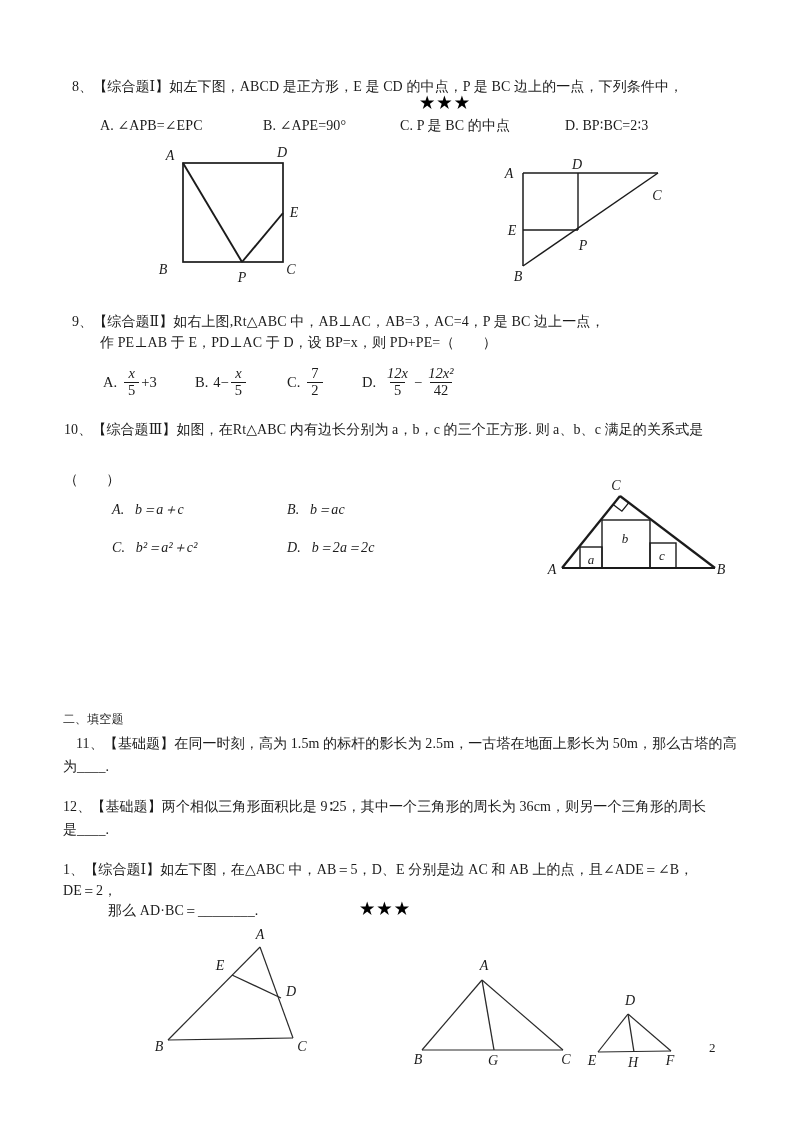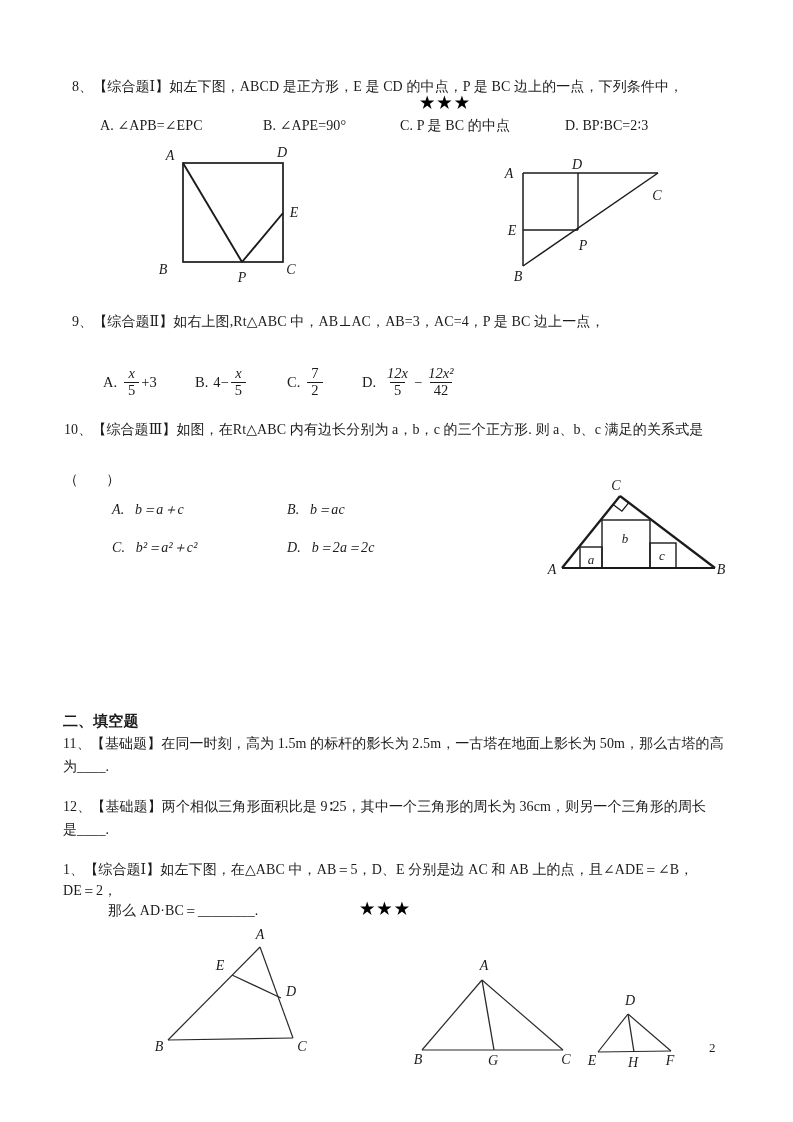--- a/index.html
+++ b/index.html
@@ -19,22 +19,22 @@
     letter-spacing:0.1px;
   }
   .stars{
     position:absolute;
     font-size:16px;
     font-weight:bold;
     letter-spacing:3px;
     color:#000;
   }
   .sec-head{
-    font-weight:bold;
-    font-size:15px;
+    font-weight:normal;
+    font-size:12px;
   }
   .optrow{position:absolute;display:flex;align-items:center;height:40px;font-size:14.5px;}
   .optrow .lbl{margin-right:5px;}
   .frac{display:inline-flex;flex-direction:column;align-items:center;margin:0 2px;line-height:1.05;}
   .frac .num{display:block;padding:0 4px;text-align:center;}
   .frac .den{display:block;border-top:1.2px solid #1b1b1b;padding:0 4px;text-align:center;}
   .mathit{font-style:italic;}
   .fig{position:absolute;}
   .fig text{
     font-family:"Liberation Serif","DejaVu Serif",serif;
@@ -78,20 +78,21 @@
     <line x1="33" y1="80" x2="88" y2="80" stroke="#1b1b1b" stroke-width="1.4"></line>
     <text x="19" y="28" text-anchor="middle">A</text>
     <text x="87" y="19" text-anchor="middle">D</text>
     <text x="167" y="50" text-anchor="middle">C</text>
     <text x="22" y="85" text-anchor="middle">E</text>
     <text x="93" y="100" text-anchor="middle">P</text>
     <text x="28" y="131" text-anchor="middle">B</text>
   </svg>
 
   <div class="t" style="left:72px;top:312px">9、【综合题Ⅱ】如右上图,Rt△ABC 中，AB⊥AC，AB=3，AC=4，P 是 BC 边上一点，</div>
+  <div class="t" style="left:100px;top:333px">作 PE⊥AB 于 E，PD⊥AC 于 D，设 BP=x，则 PD+PE=（　　）</div>
 
   <div class="optrow" style="left:103px;top:362px">
     <span class="lbl">A.</span>
     <span class="frac">
         <span class="num mathit">x</span>
         <span class="den">5</span>
       </span>
     <span>+3</span>
   </div>
   <div class="optrow" style="left:195px;top:362px">
@@ -153,21 +154,21 @@
     <text x="81" y="15" text-anchor="middle">C</text>
     <text x="17" y="99" text-anchor="middle">A</text>
     <text x="186" y="99" text-anchor="middle">B</text>
     <text x="56" y="89" text-anchor="middle" class="sq-lab">a</text>
     <text x="90" y="68" text-anchor="middle" class="sq-lab">b</text>
     <text x="127" y="85" text-anchor="middle" class="sq-lab">c</text>
   </svg>
 
   <div class="t sec-head" style="left:63px;top:711px">二、填空题</div>
 
-  <div class="t" style="left:63px;top:734px">11、【基础题】在同一时刻，高为 1.5m 的标杆的影长为 2.5m，一古塔在地面上影长为 50m，那么古塔的高</div>
+  <div class="t" style="left:76px;top:734px">11、【基础题】在同一时刻，高为 1.5m 的标杆的影长为 2.5m，一古塔在地面上影长为 50m，那么古塔的高</div>
   <div class="t" style="left:63px;top:757px">为____.</div>
 
   <div class="t" style="left:63px;top:797px">12、【基础题】两个相似三角形面积比是 9∶25，其中一个三角形的周长为 36cm，则另一个三角形的周长</div>
   <div class="t" style="left:63px;top:820px">是____.</div>
 
   <div class="t" style="left:63px;top:860px">1、【综合题Ⅰ】如左下图，在△ABC 中，AB＝5，D、E 分别是边 AC 和 AB 上的点，且∠ADE＝∠B，</div>
   <div class="t" style="left:63px;top:881px">DE＝2，</div>
   <div class="t" style="left:108px;top:901px">那么 AD·BC＝________.</div>
   <div class="stars" style="left:360px;top:899px">★★★</div>
 

